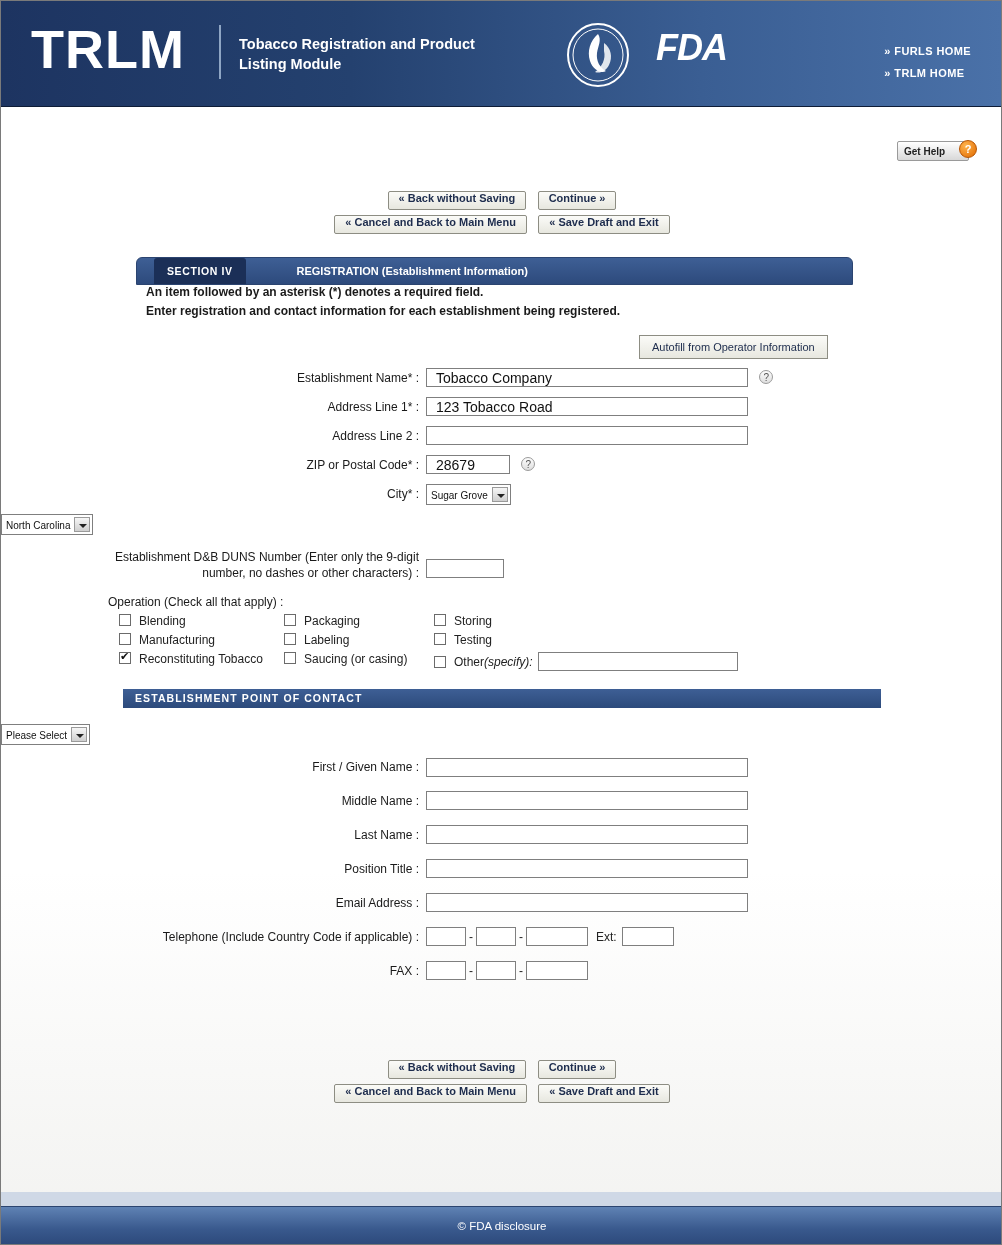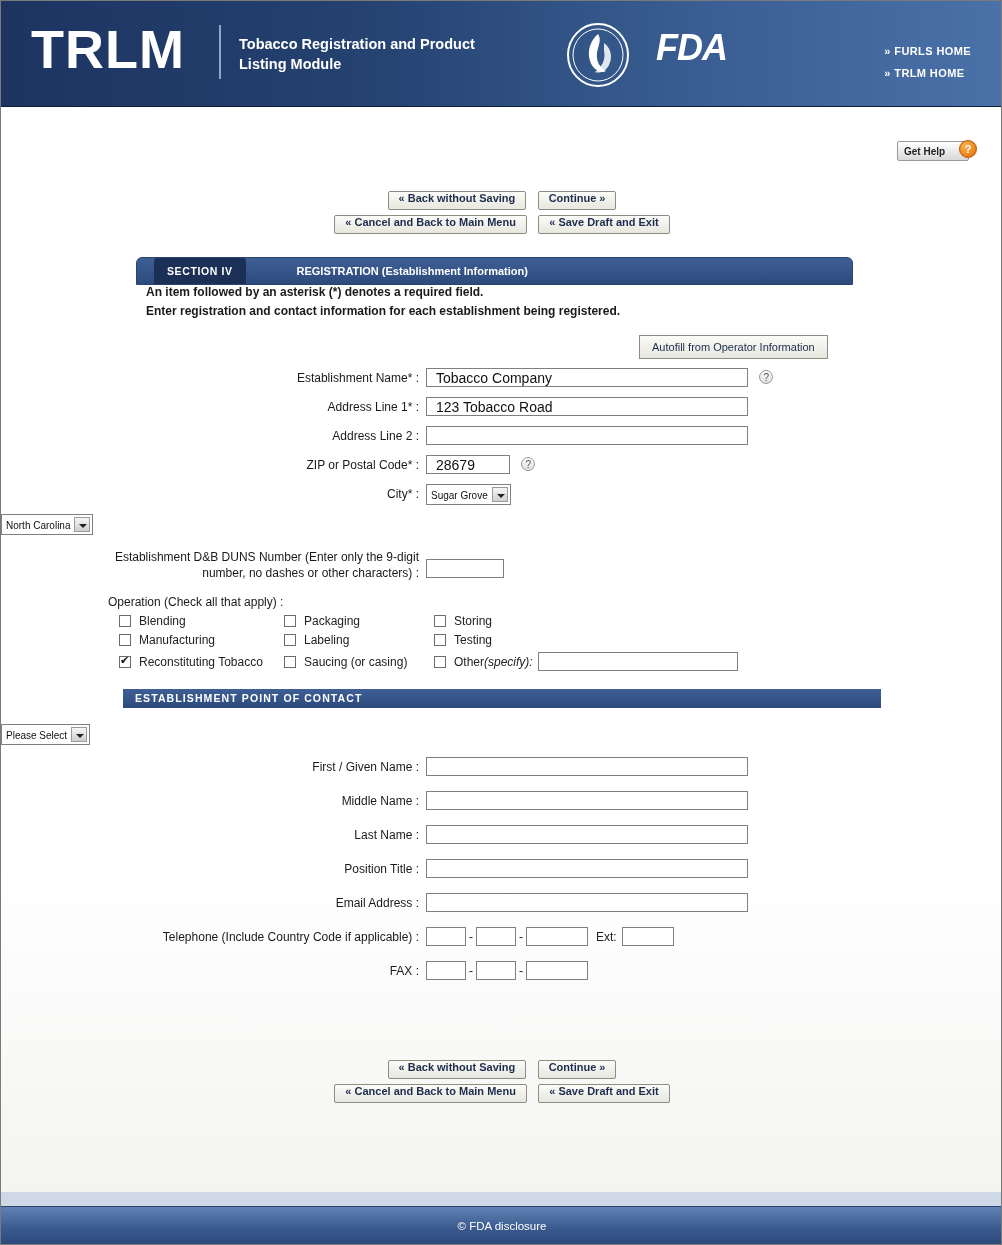--- a/index.html
+++ b/index.html
@@ -250,21 +250,21 @@
     font-size:12px;
     color:#1a1a1a;
   }
   .oper-grid {
     margin-left:118px;
     margin-top:5px;
     display:grid;
     grid-template-columns:165px 150px auto;
     row-gap:5px;
   }
-  .chk-item { display:flex; align-items:center; font-size:12px; }
+  .chk-item { display:flex; font-size:12px; }
   .cbox {
     width:12px; height:12px;
     border:1px solid #6b6b6b;
     background:#ffffff;
     margin-right:8px;
     position:relative;
     cursor:pointer;
   }
   .cbox.checked:after {
     content:"✔";
@@ -487,21 +487,21 @@
 
     <div class="frow" style="margin-top:16px;">
       <div class="fctl">
         <span class="sel">
           <span>Please Select</span>
           <span class="arrow"></span>
         </span>
       </div>
     </div>
 
-    <div class="frow" style="margin-top:12px;">
+    <div class="frow" style="margin-top:12px;align-items:flex-end;">
       <div class="flabel">First / Given Name :</div>
       <div class="fctl">
         <input class="txt w320" type="text" value="" style="">
       </div>
     </div>
 
     <div class="frow" style="margin-top:14px;">
       <div class="flabel">Middle Name :</div>
       <div class="fctl">
         <input class="txt w320" type="text" value="" style="">

